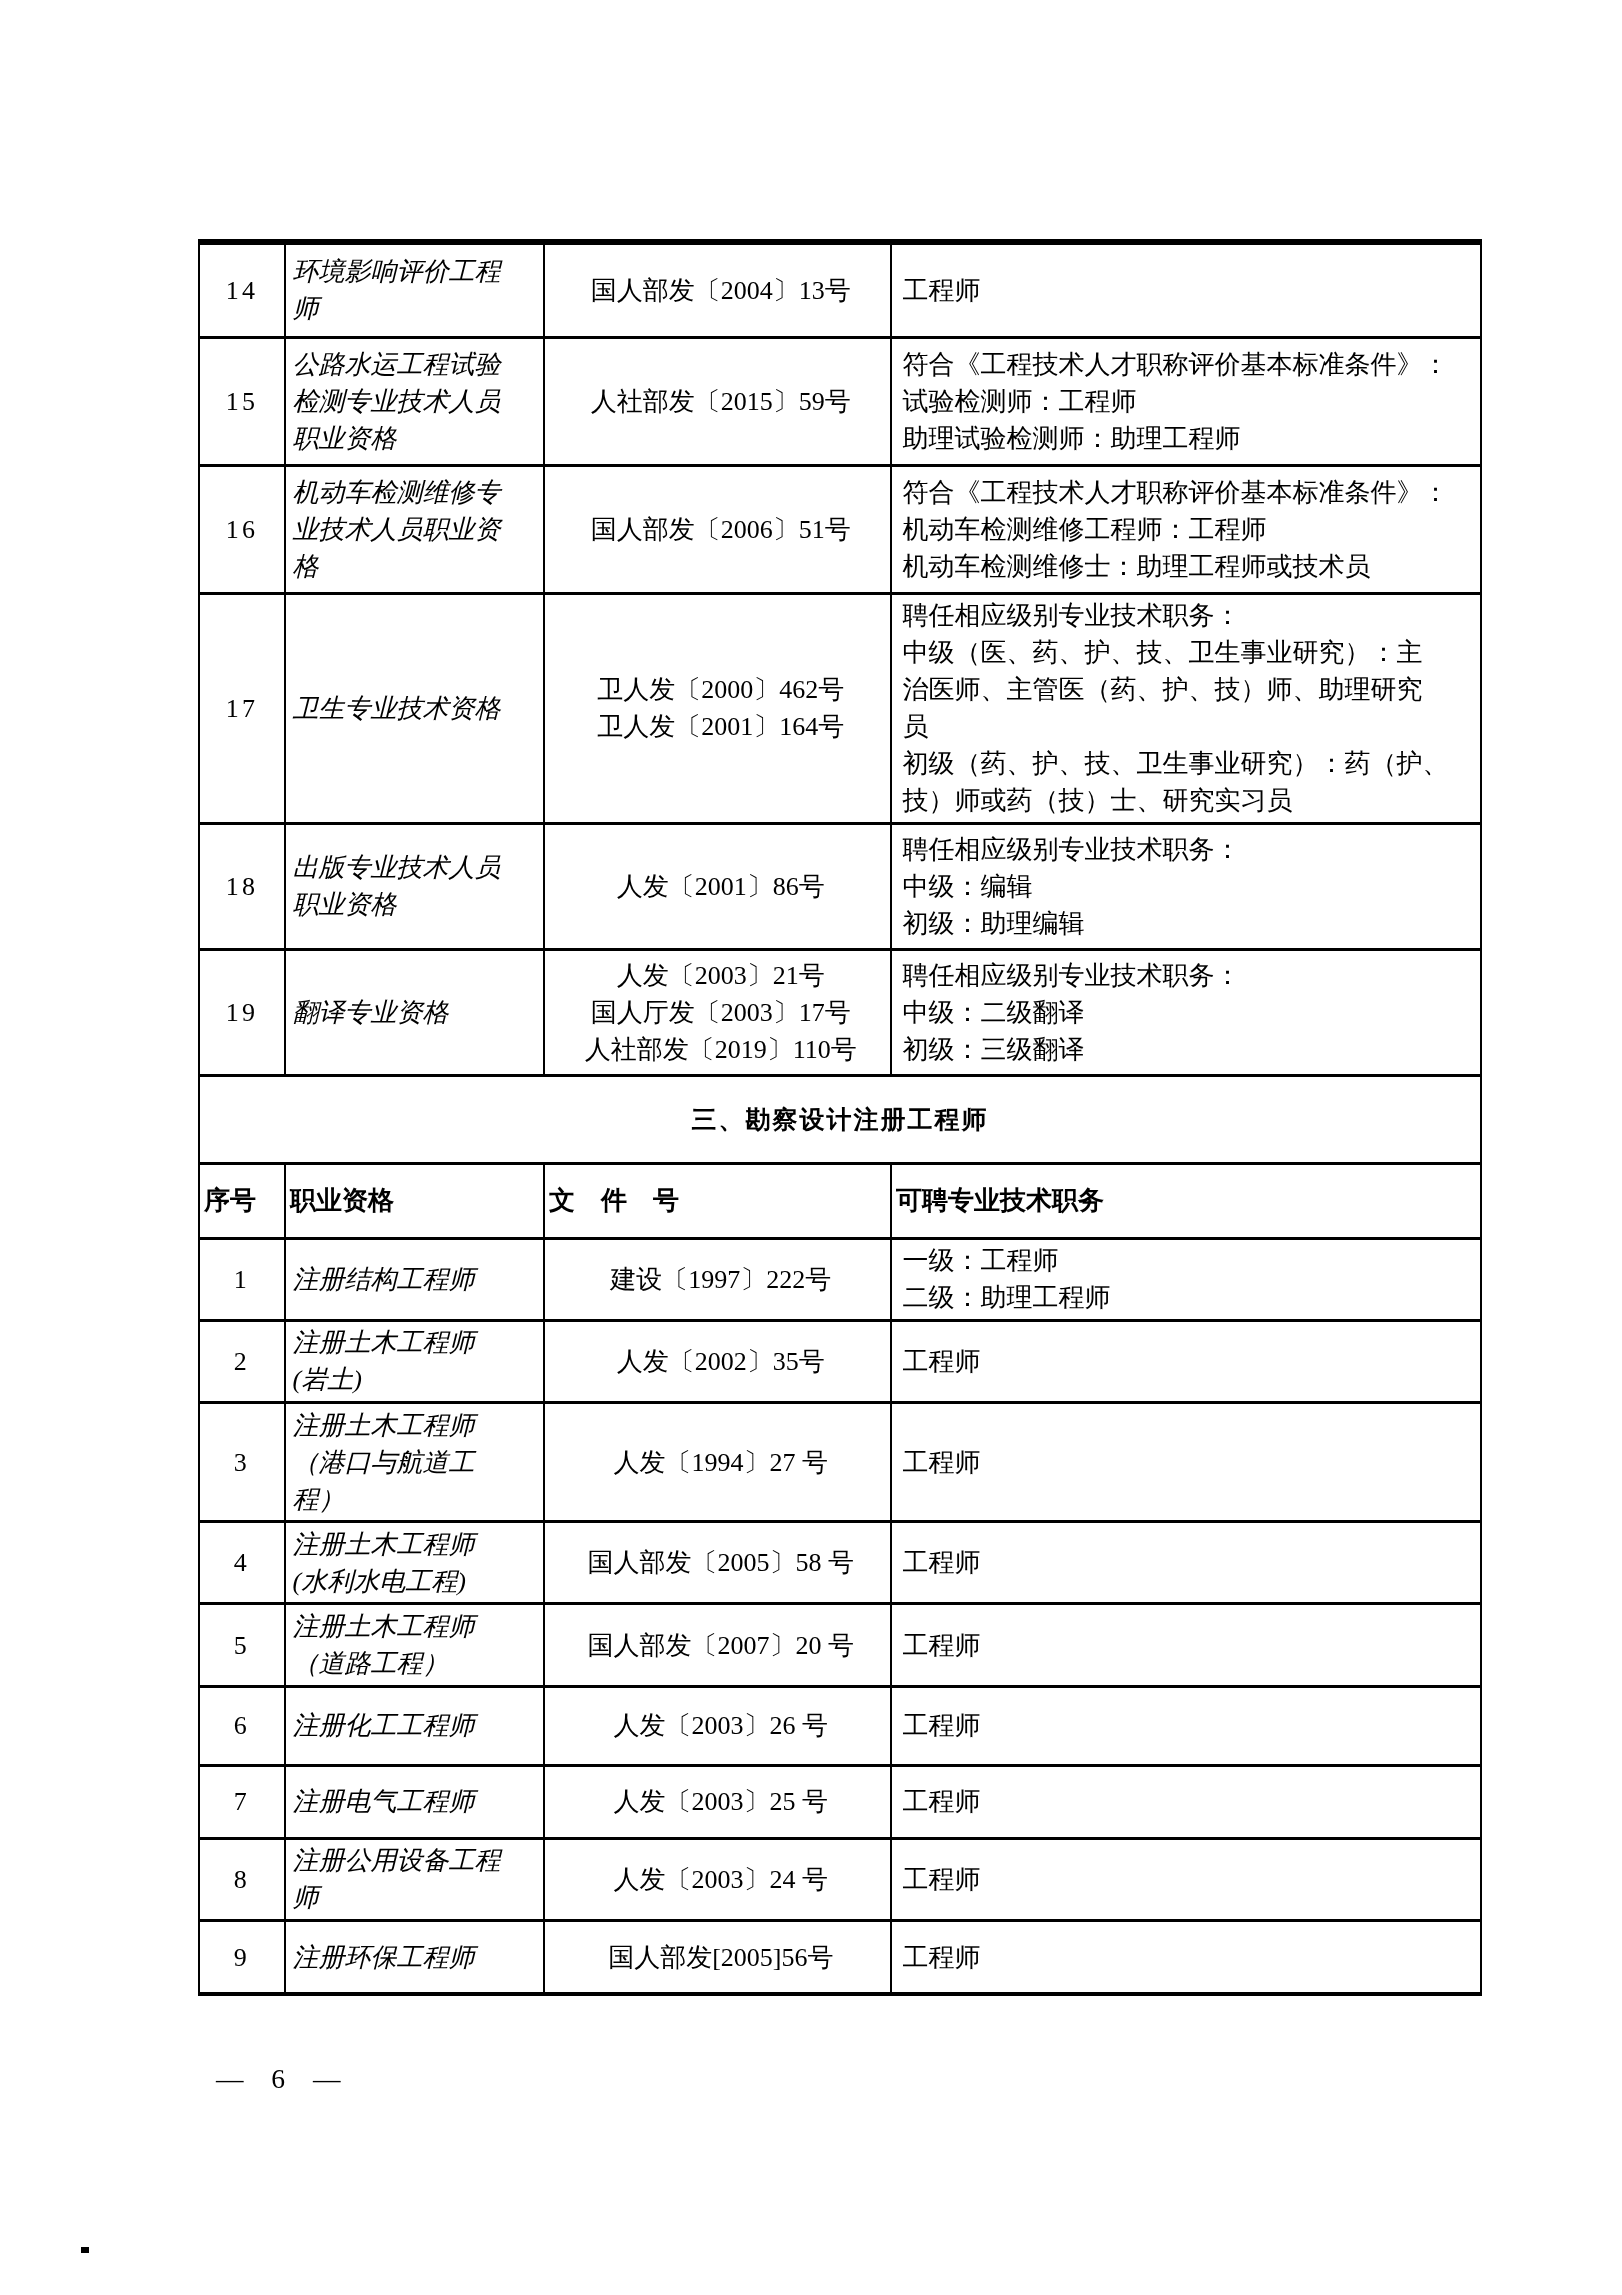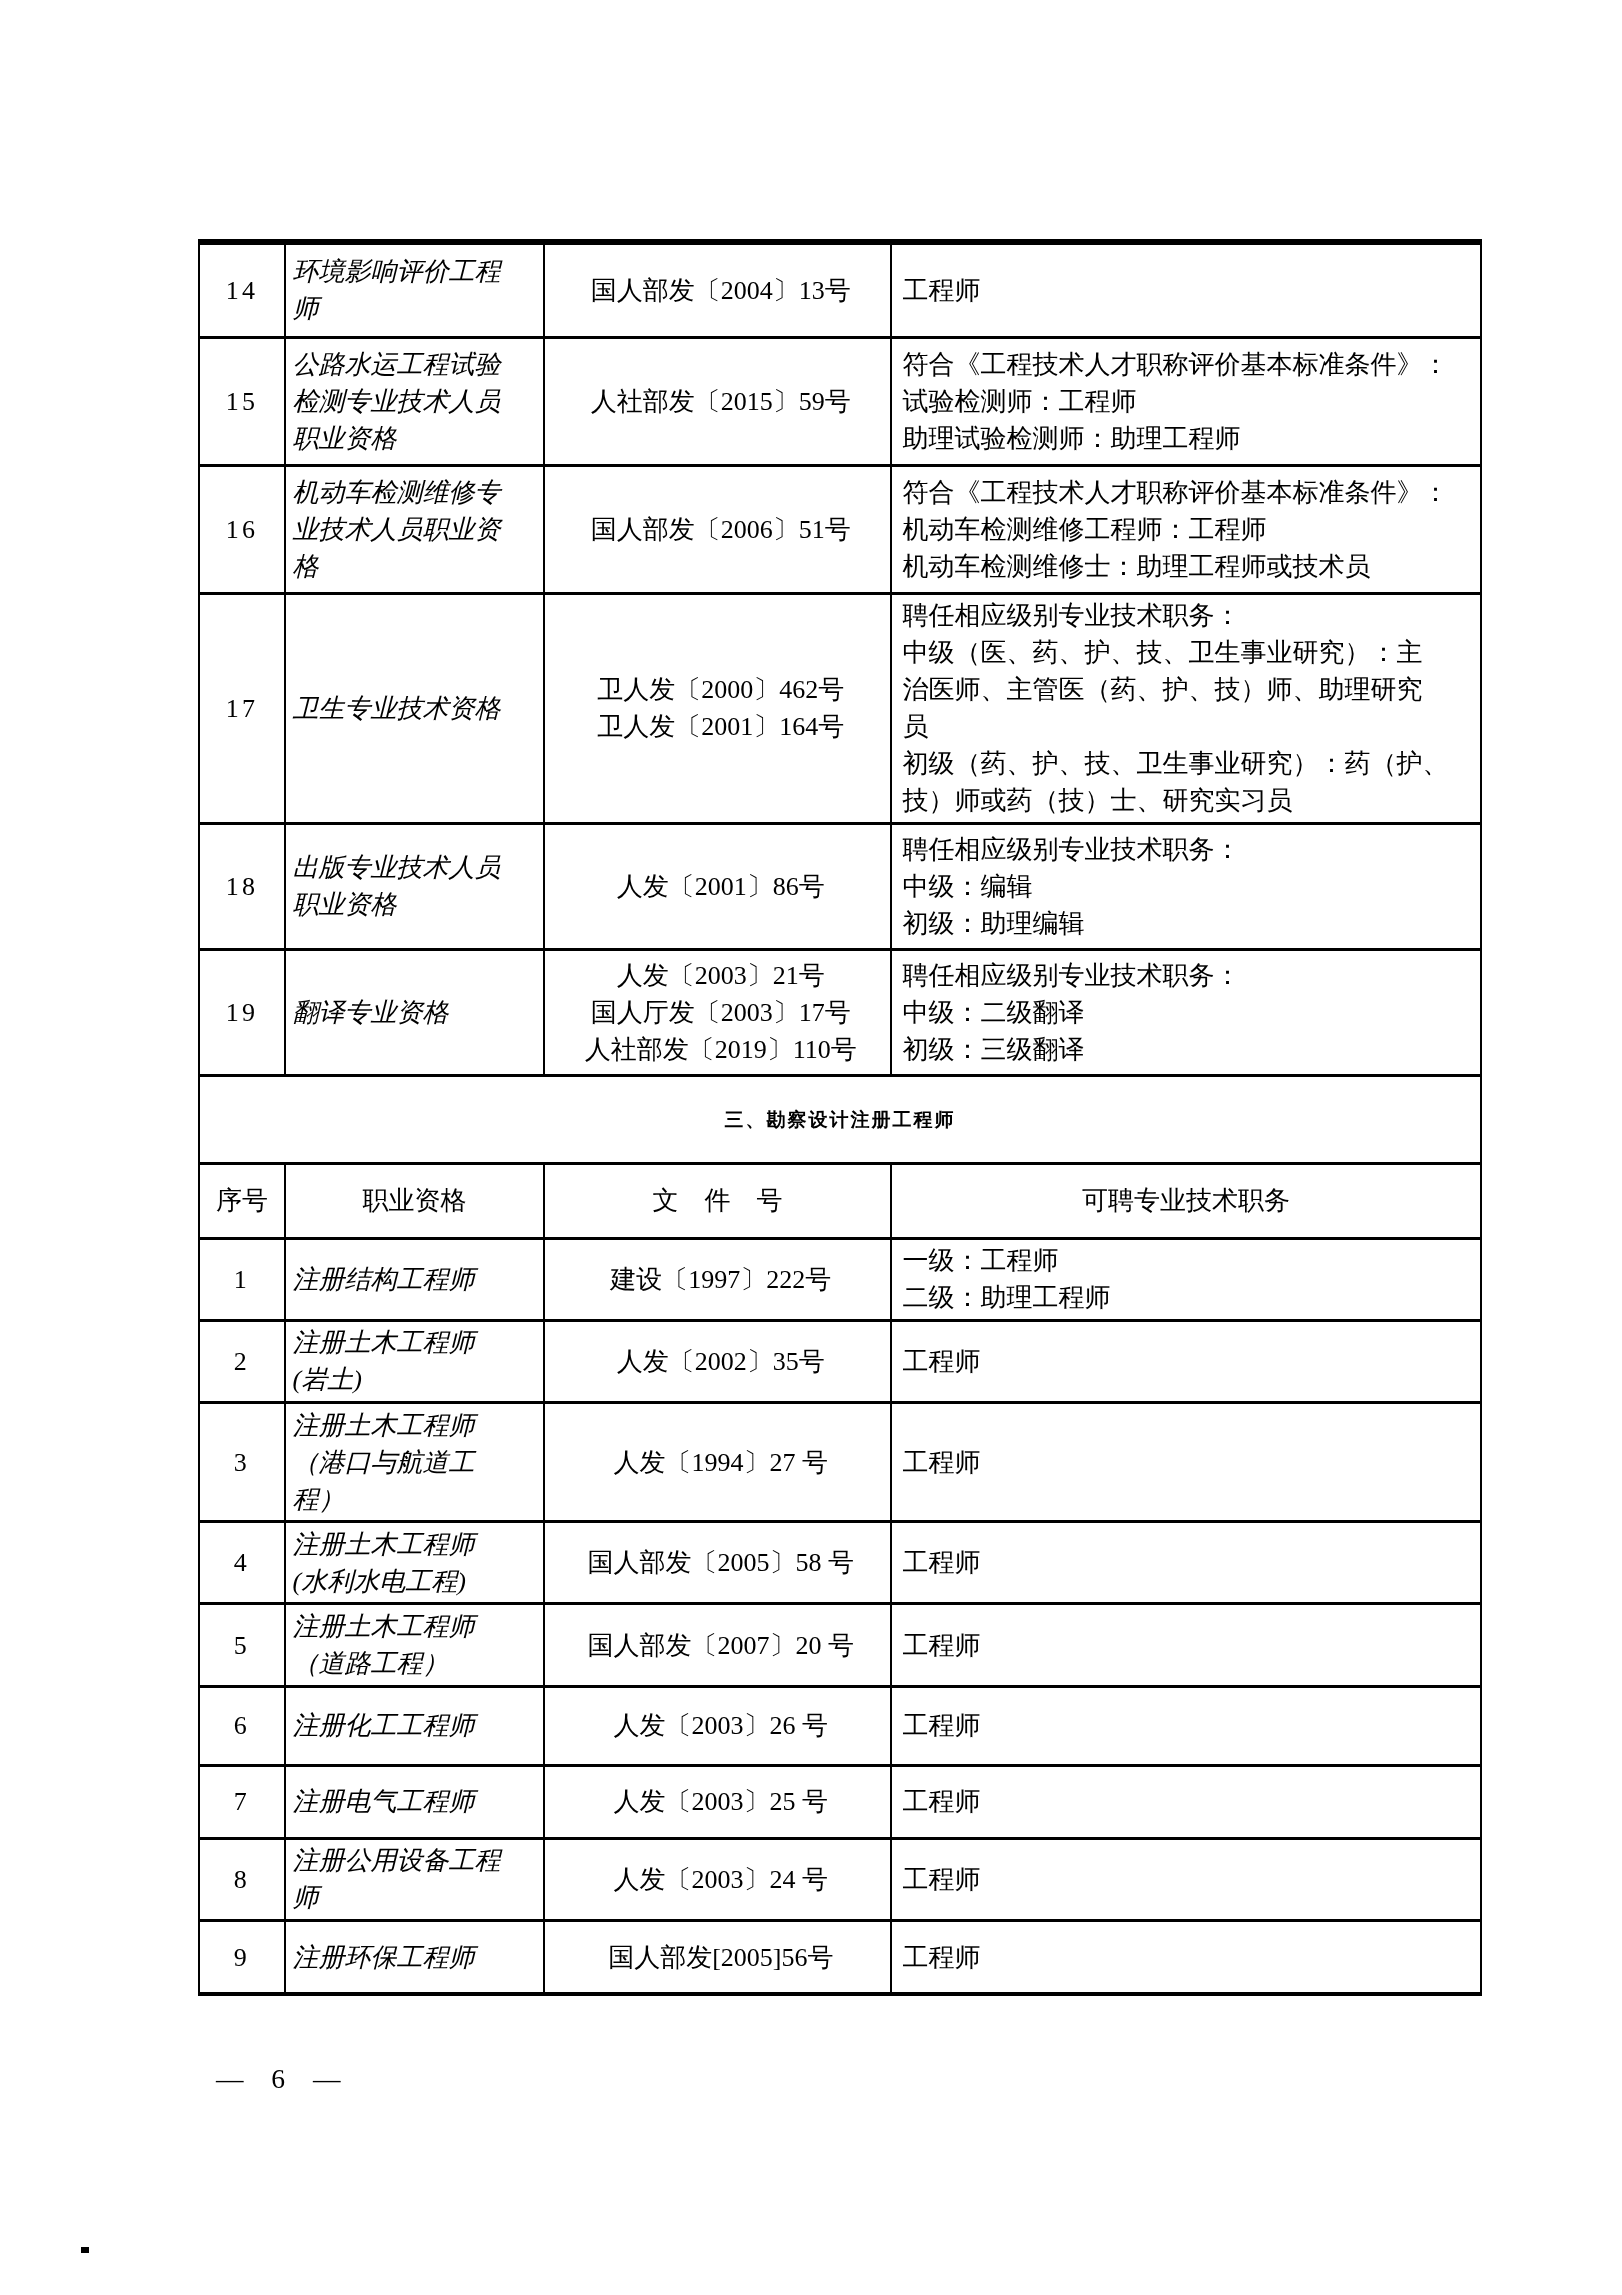--- a/index.html
+++ b/index.html
@@ -33,26 +33,26 @@
     padding: 2.6px 3.9px;
     font-weight: normal;
   }
   td.no   { text-align: center; letter-spacing: 3.3px; }
   td.qual { text-align: left; padding-left: 6.5px; font-style: italic; }
   td.doc  { text-align: center; padding-left: 10.5px; }
   td.pos  { text-align: left; padding-left: 10.5px; padding-right: 23px; }
   th.section-cell {
     text-align: center;
     font-weight: bold;
-    font-size: 19px;
+    font-size: 25px;
     letter-spacing: 2px;
   }
   th.col-header {
-    text-align: center;
-    font-weight: normal;
+    text-align: left;
+    font-weight: bold;
     font-size: 26px;
   }
   .page-number {
     position: absolute;
     left: 216px; top: 2063px;
     font-size: 27.5px;
     line-height: 31px;
     word-spacing: 19.6px;
     letter-spacing: 0.7px;
   }

